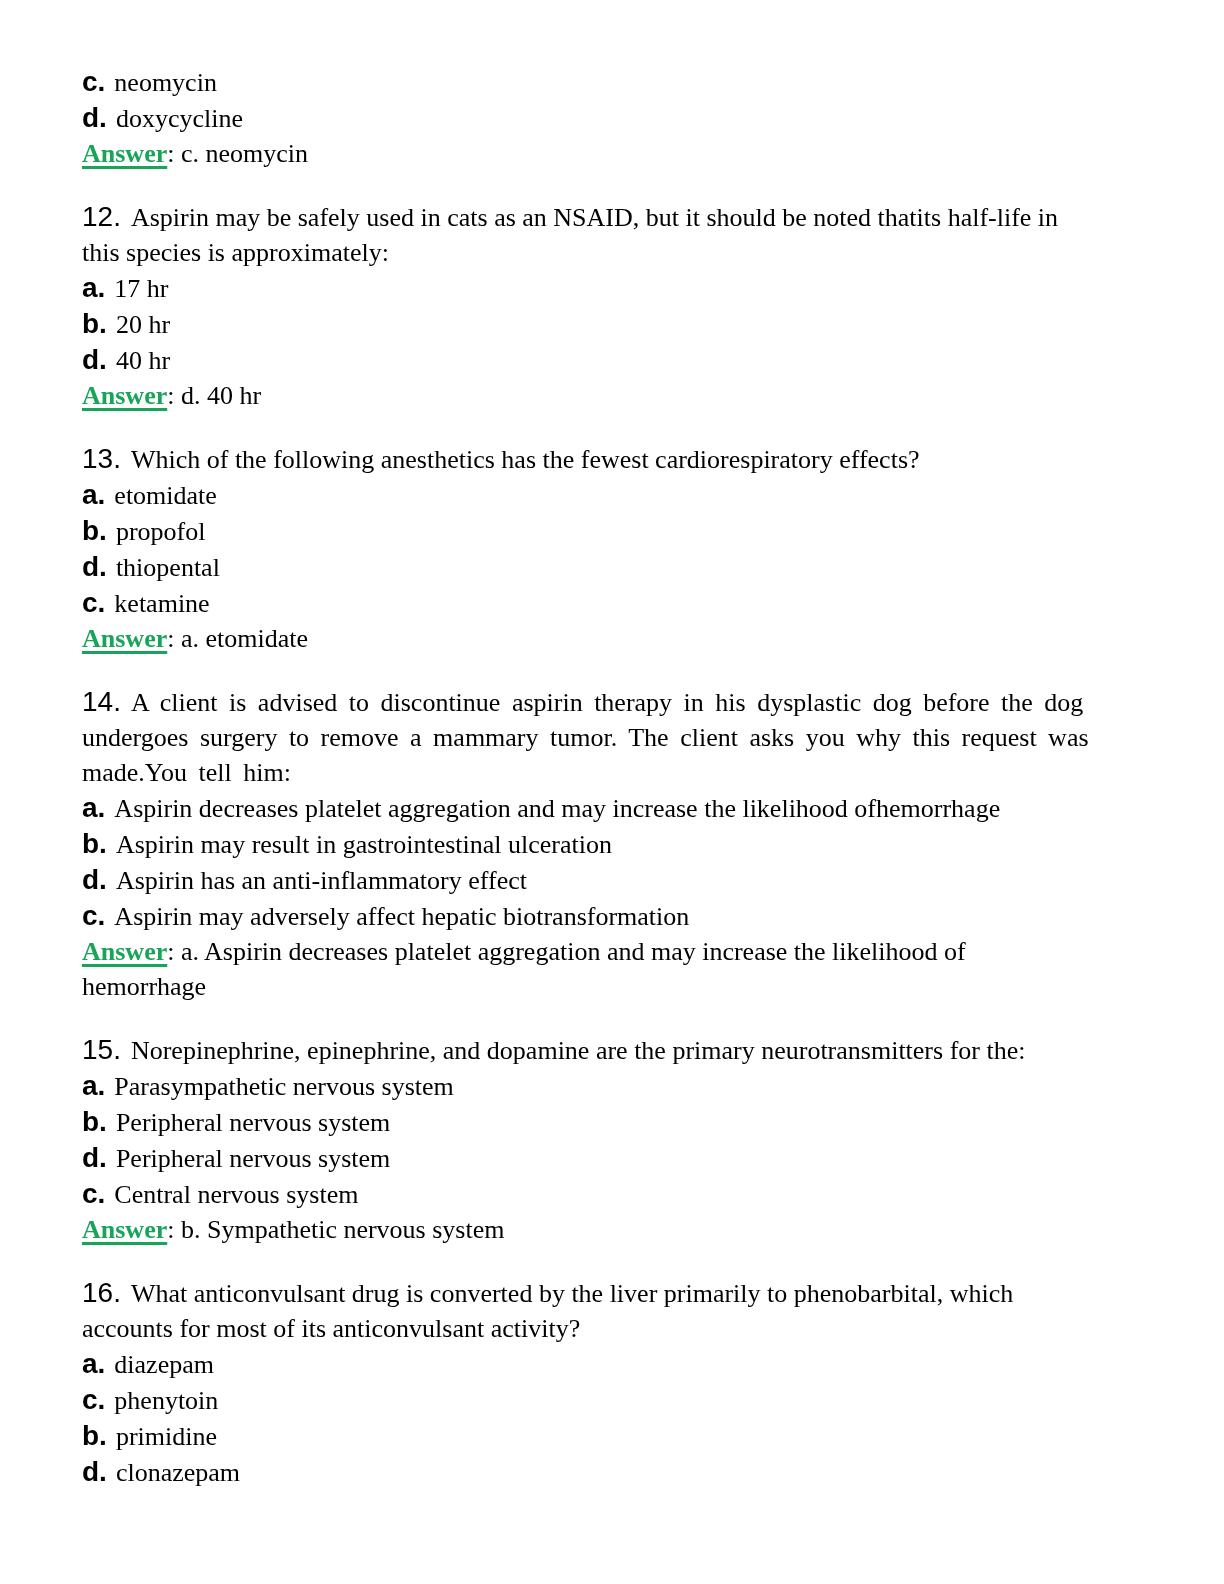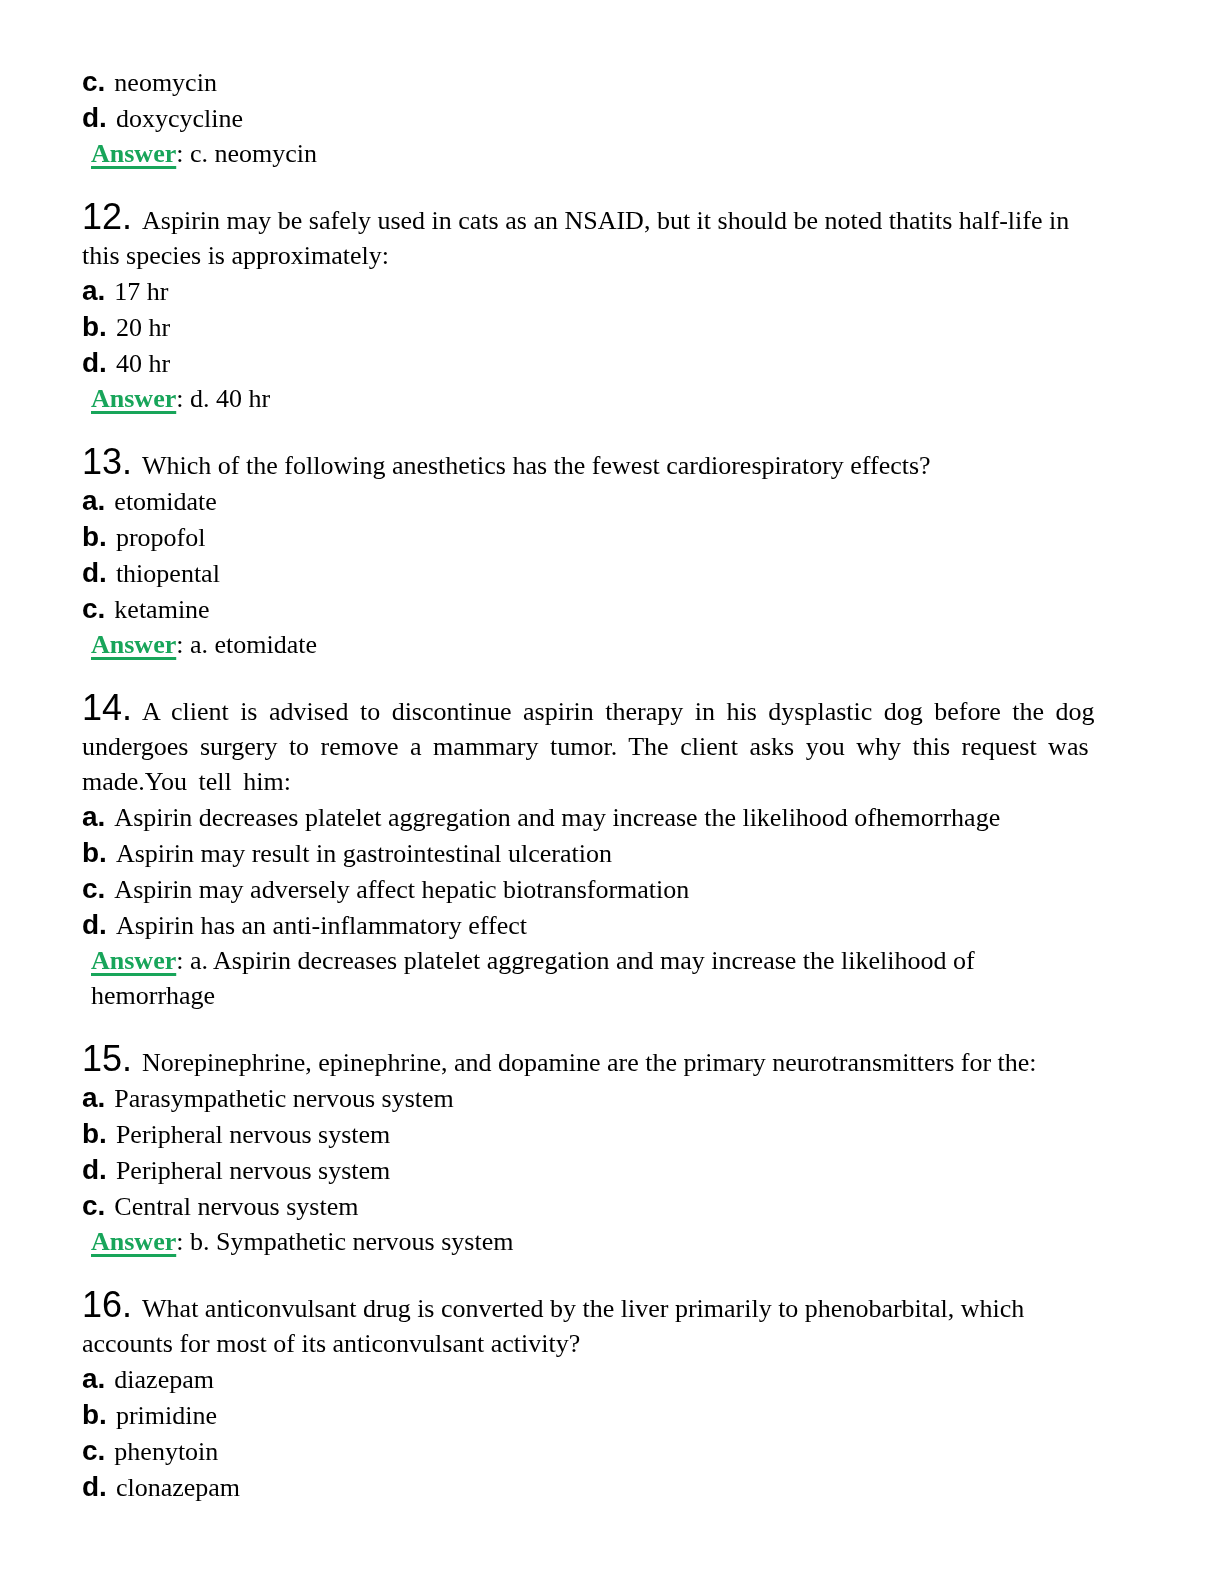--- a/index.html
+++ b/index.html
@@ -15,32 +15,32 @@
     line-height: 35px;
     color: #000000;
     overflow: hidden;
   }
   p { margin: 0; }
   .question-block { margin-top: 28px; }
   .question-block.first { margin-top: 0; }
   .question-text { white-space: pre-wrap; }
   .q-number {
     font-family: "Liberation Sans", sans-serif;
-    font-size: 36px;
+    font-size: 28px;
     margin-right: 10px;
   }
   .justified .q-body { word-spacing: 5px; }
   .option-line { white-space: pre-wrap; }
   .opt-letter {
     font-family: "Liberation Sans", sans-serif;
     font-weight: bold;
     font-size: 28px;
     margin-right: 9px;
   }
-  .answer-line { white-space: pre-wrap; margin-left: 9px; }
+  .answer-line { white-space: pre-wrap; }
   .answer-label {
     color: var(--answer-color, #18a55a);
     font-weight: bold;
     text-decoration: underline;
     text-decoration-thickness: 3px;
     text-underline-offset: 4px;
   }
 </style>
 </head>
 <body>
@@ -87,23 +87,23 @@
 
   <section class="question-block">
     <p class="question-text justified"><span class="q-number">14.</span><span class="q-body">A client is advised to discontinue aspirin therapy in his dysplastic dog before the dog
 undergoes surgery to remove a mammary tumor. The client asks you why this request was
 made.You tell him:</span></p>
     <div class="options">
   <p class="option-line"><span class="opt-letter">a.</span><span class="opt-text">Aspirin decreases platelet aggregation and may increase the likelihood ofhemorrhage</span></p>
 
   <p class="option-line"><span class="opt-letter">b.</span><span class="opt-text">Aspirin may result in gastrointestinal ulceration</span></p>
 
+  <p class="option-line"><span class="opt-letter">d.</span><span class="opt-text">Aspirin has an anti-inflammatory effect</span></p>
+
   <p class="option-line"><span class="opt-letter">c.</span><span class="opt-text">Aspirin may adversely affect hepatic biotransformation</span></p>
-
-  <p class="option-line"><span class="opt-letter">d.</span><span class="opt-text">Aspirin has an anti-inflammatory effect</span></p>
 </div>
     <p class="answer-line"><span class="answer-label">Answer</span><span class="answer-text">: a. Aspirin decreases platelet aggregation and may increase the likelihood of
 hemorrhage</span></p>
   </section>
 
   <section class="question-block">
     <p class="question-text"><span class="q-number">15.</span><span class="q-body">Norepinephrine, epinephrine, and dopamine are the primary neurotransmitters for the:</span></p>
     <div class="options">
   <p class="option-line"><span class="opt-letter">a.</span><span class="opt-text">Parasympathetic nervous system</span></p>
 
@@ -115,23 +115,23 @@
 </div>
     <p class="answer-line"><span class="answer-label">Answer</span><span class="answer-text">: b. Sympathetic nervous system</span></p>
   </section>
 
   <section class="question-block">
     <p class="question-text"><span class="q-number">16.</span><span class="q-body">What anticonvulsant drug is converted by the liver primarily to phenobarbital, which
 accounts for most of its anticonvulsant activity?</span></p>
     <div class="options">
   <p class="option-line"><span class="opt-letter">a.</span><span class="opt-text">diazepam</span></p>
 
+  <p class="option-line"><span class="opt-letter">c.</span><span class="opt-text">phenytoin</span></p>
+
   <p class="option-line"><span class="opt-letter">b.</span><span class="opt-text">primidine</span></p>
-
-  <p class="option-line"><span class="opt-letter">c.</span><span class="opt-text">phenytoin</span></p>
 
   <p class="option-line"><span class="opt-letter">d.</span><span class="opt-text">clonazepam</span></p>
 </div>
 
   </section>
 </div>
 
 </div>
 
 </body></html>

